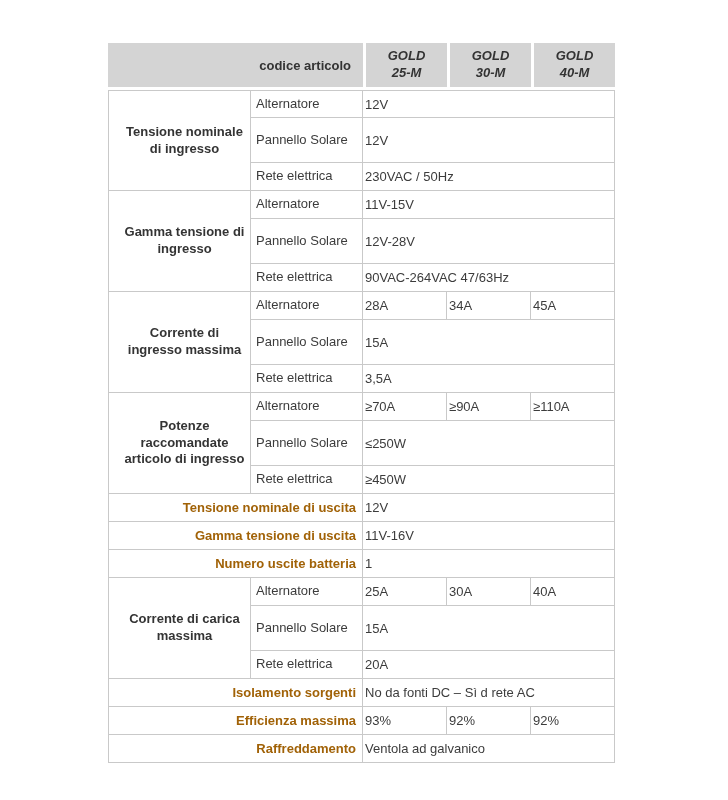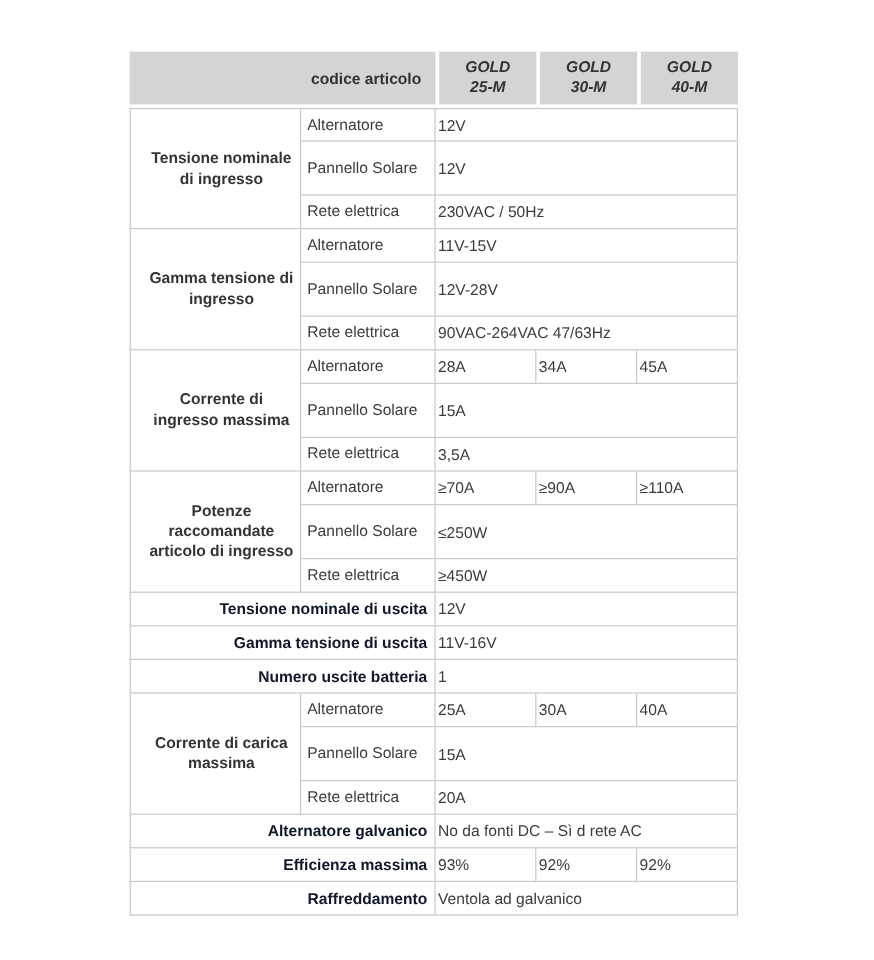--- a/index.html
+++ b/index.html
@@ -61,21 +61,21 @@
     font-weight: bold;
     text-align: center;
     padding: 0 4px 0 14px;
     line-height: 1.3;
     color: #343434;
   }
   th.flabel {
     font-weight: bold;
     text-align: right;
     padding: 0 6px 0 4px;
-    color: #0f172a;
+    color: #a16207;
     margin-left: 16px;
   }
   td.sub {
     padding: 0 5px;
     line-height: 1.3;
   }
   td.val {
     text-align: left;
     padding: 0 2px;
   }
@@ -196,21 +196,21 @@
       <tr class="d">
         <td class="sub">Pannello Solare</td>
         <td class="val" colspan="3">15A</td>
       </tr>
       <tr class="s">
         <td class="sub">Rete elettrica</td>
         <td class="val" colspan="3">20A</td>
       </tr>
 
       <tr class="s">
-        <th class="flabel edge" colspan="2">Alternatore galvanico</th>
+        <th class="flabel edge" colspan="2">Isolamento sorgenti</th>
         <td class="val" colspan="3">No da fonti DC – Sì d rete AC</td>
       </tr>
       <tr class="s">
         <th class="flabel edge" colspan="2">Efficienza massima</th>
         <td class="val">93%</td>
         <td class="val">92%</td>
         <td class="val">92%</td>
       </tr>
       <tr class="s">
         <th class="flabel edge" colspan="2">Raffreddamento</th>

